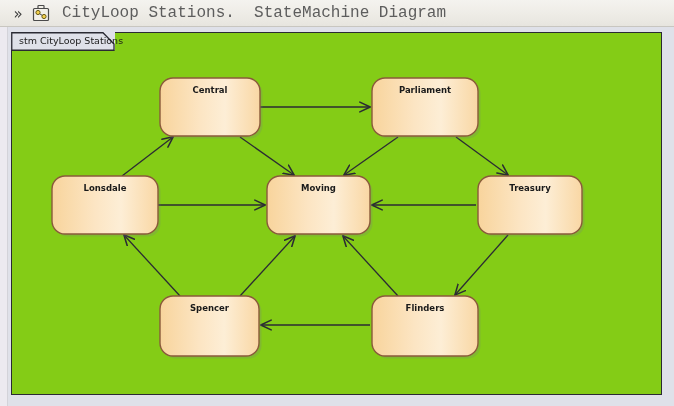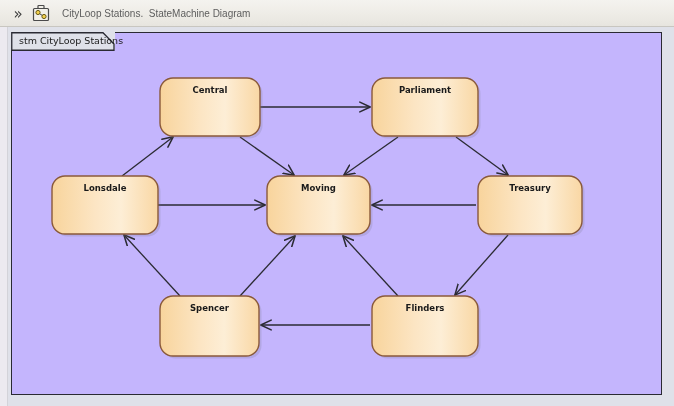--- a/index.html
+++ b/index.html
@@ -36,24 +36,24 @@
   #stm-icon {
     position: absolute;
     left: 31px; top: 4px;
     width: 20px; height: 19px;
   }
   #title-text {
     position: absolute;
     left: 62px; top: 0;
     height: 27px;
     line-height: 27px;
-    font-size: 10px;
+    font-size: 16px;
     color: #5d5d5d;
     white-space: pre;
-    font-family: Liberation Sans, sans-serif;
+    font-family: Liberation Mono, monospace;
   }
 
   
   #canvas-area {
     position: absolute;
     left: 0; top: 27px;
     width: 674px; height: 379px;
     background: #dfe1e9;
   }
   #canvas-gutter {
@@ -65,21 +65,21 @@
     box-sizing: border-box;
   }
 
   
   #frame {
     position: absolute;
     left: 11px; top: 5px;
     width: 651px; height: 363px;
     border: 1.5px solid #2a2a33;
     box-sizing: border-box;
-    background: #c4b5fd;
+    background: #84cc16;
   }
   #frame-tab {
     position: absolute;
     left: -1px; top: -1px;
     height: 18px;
     background: #dfe1e9;
   }
   #frame-tab svg { display: block; }
   #frame-tab-label {
     position: absolute;

